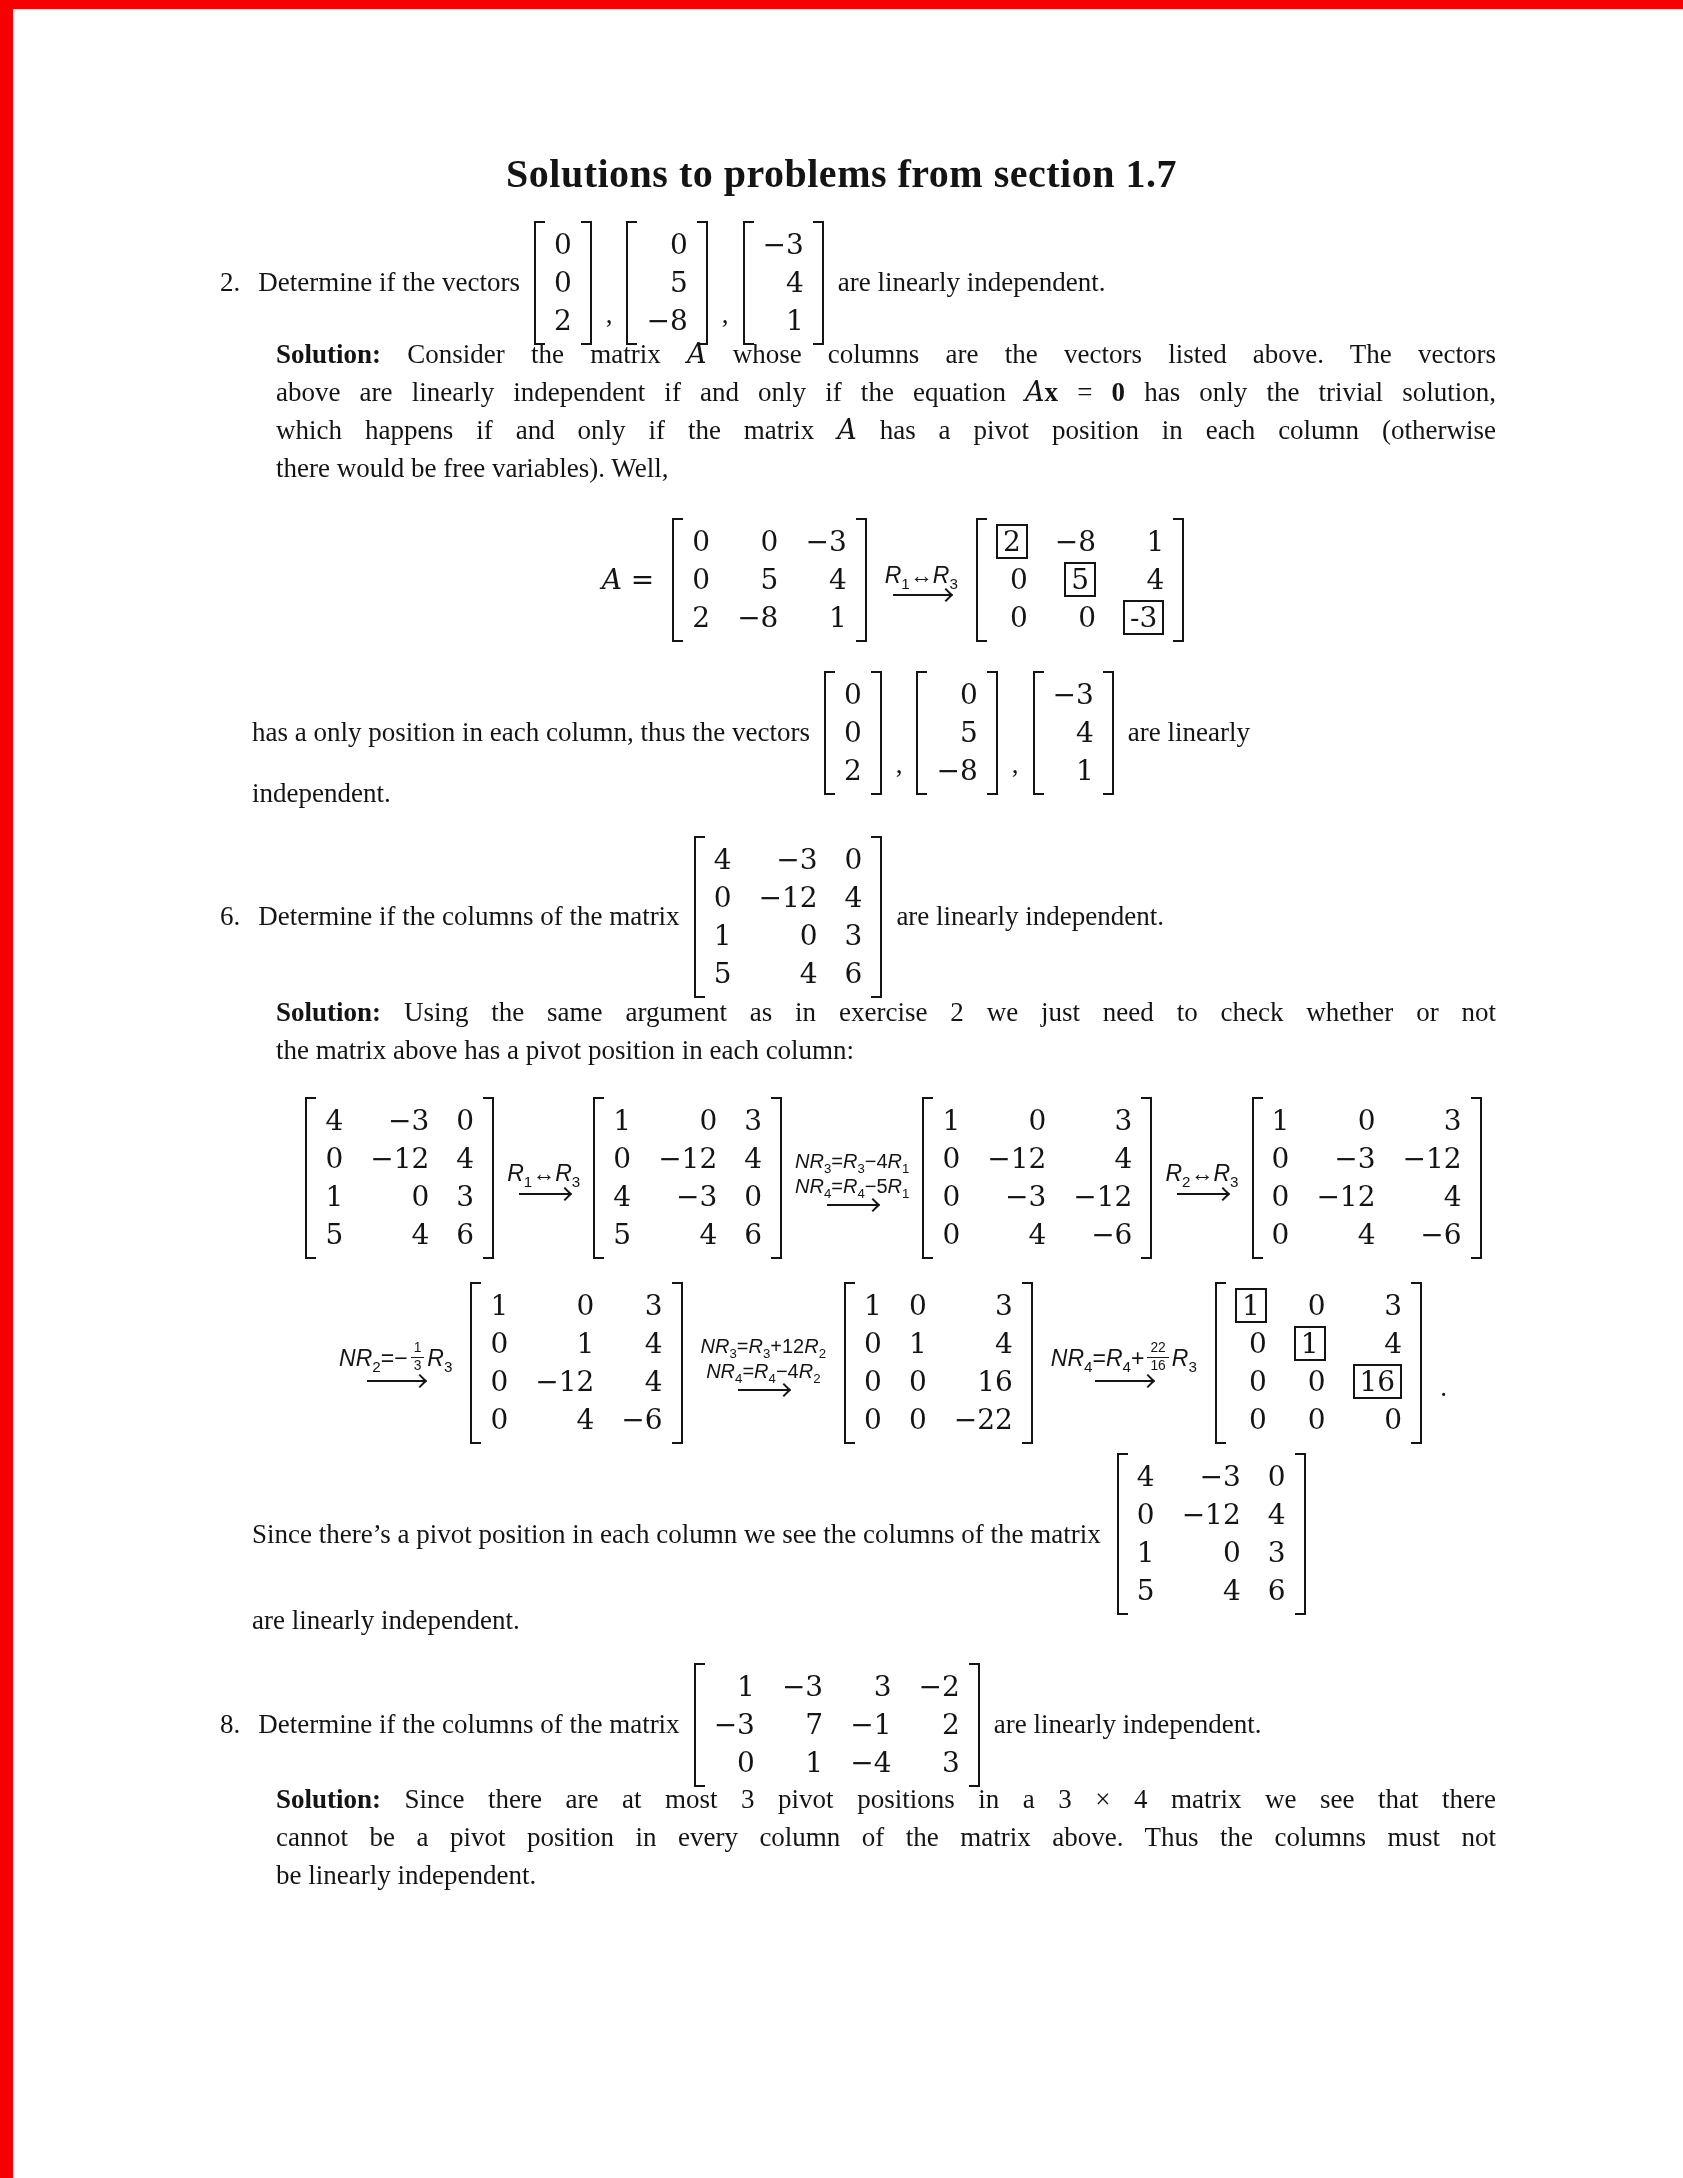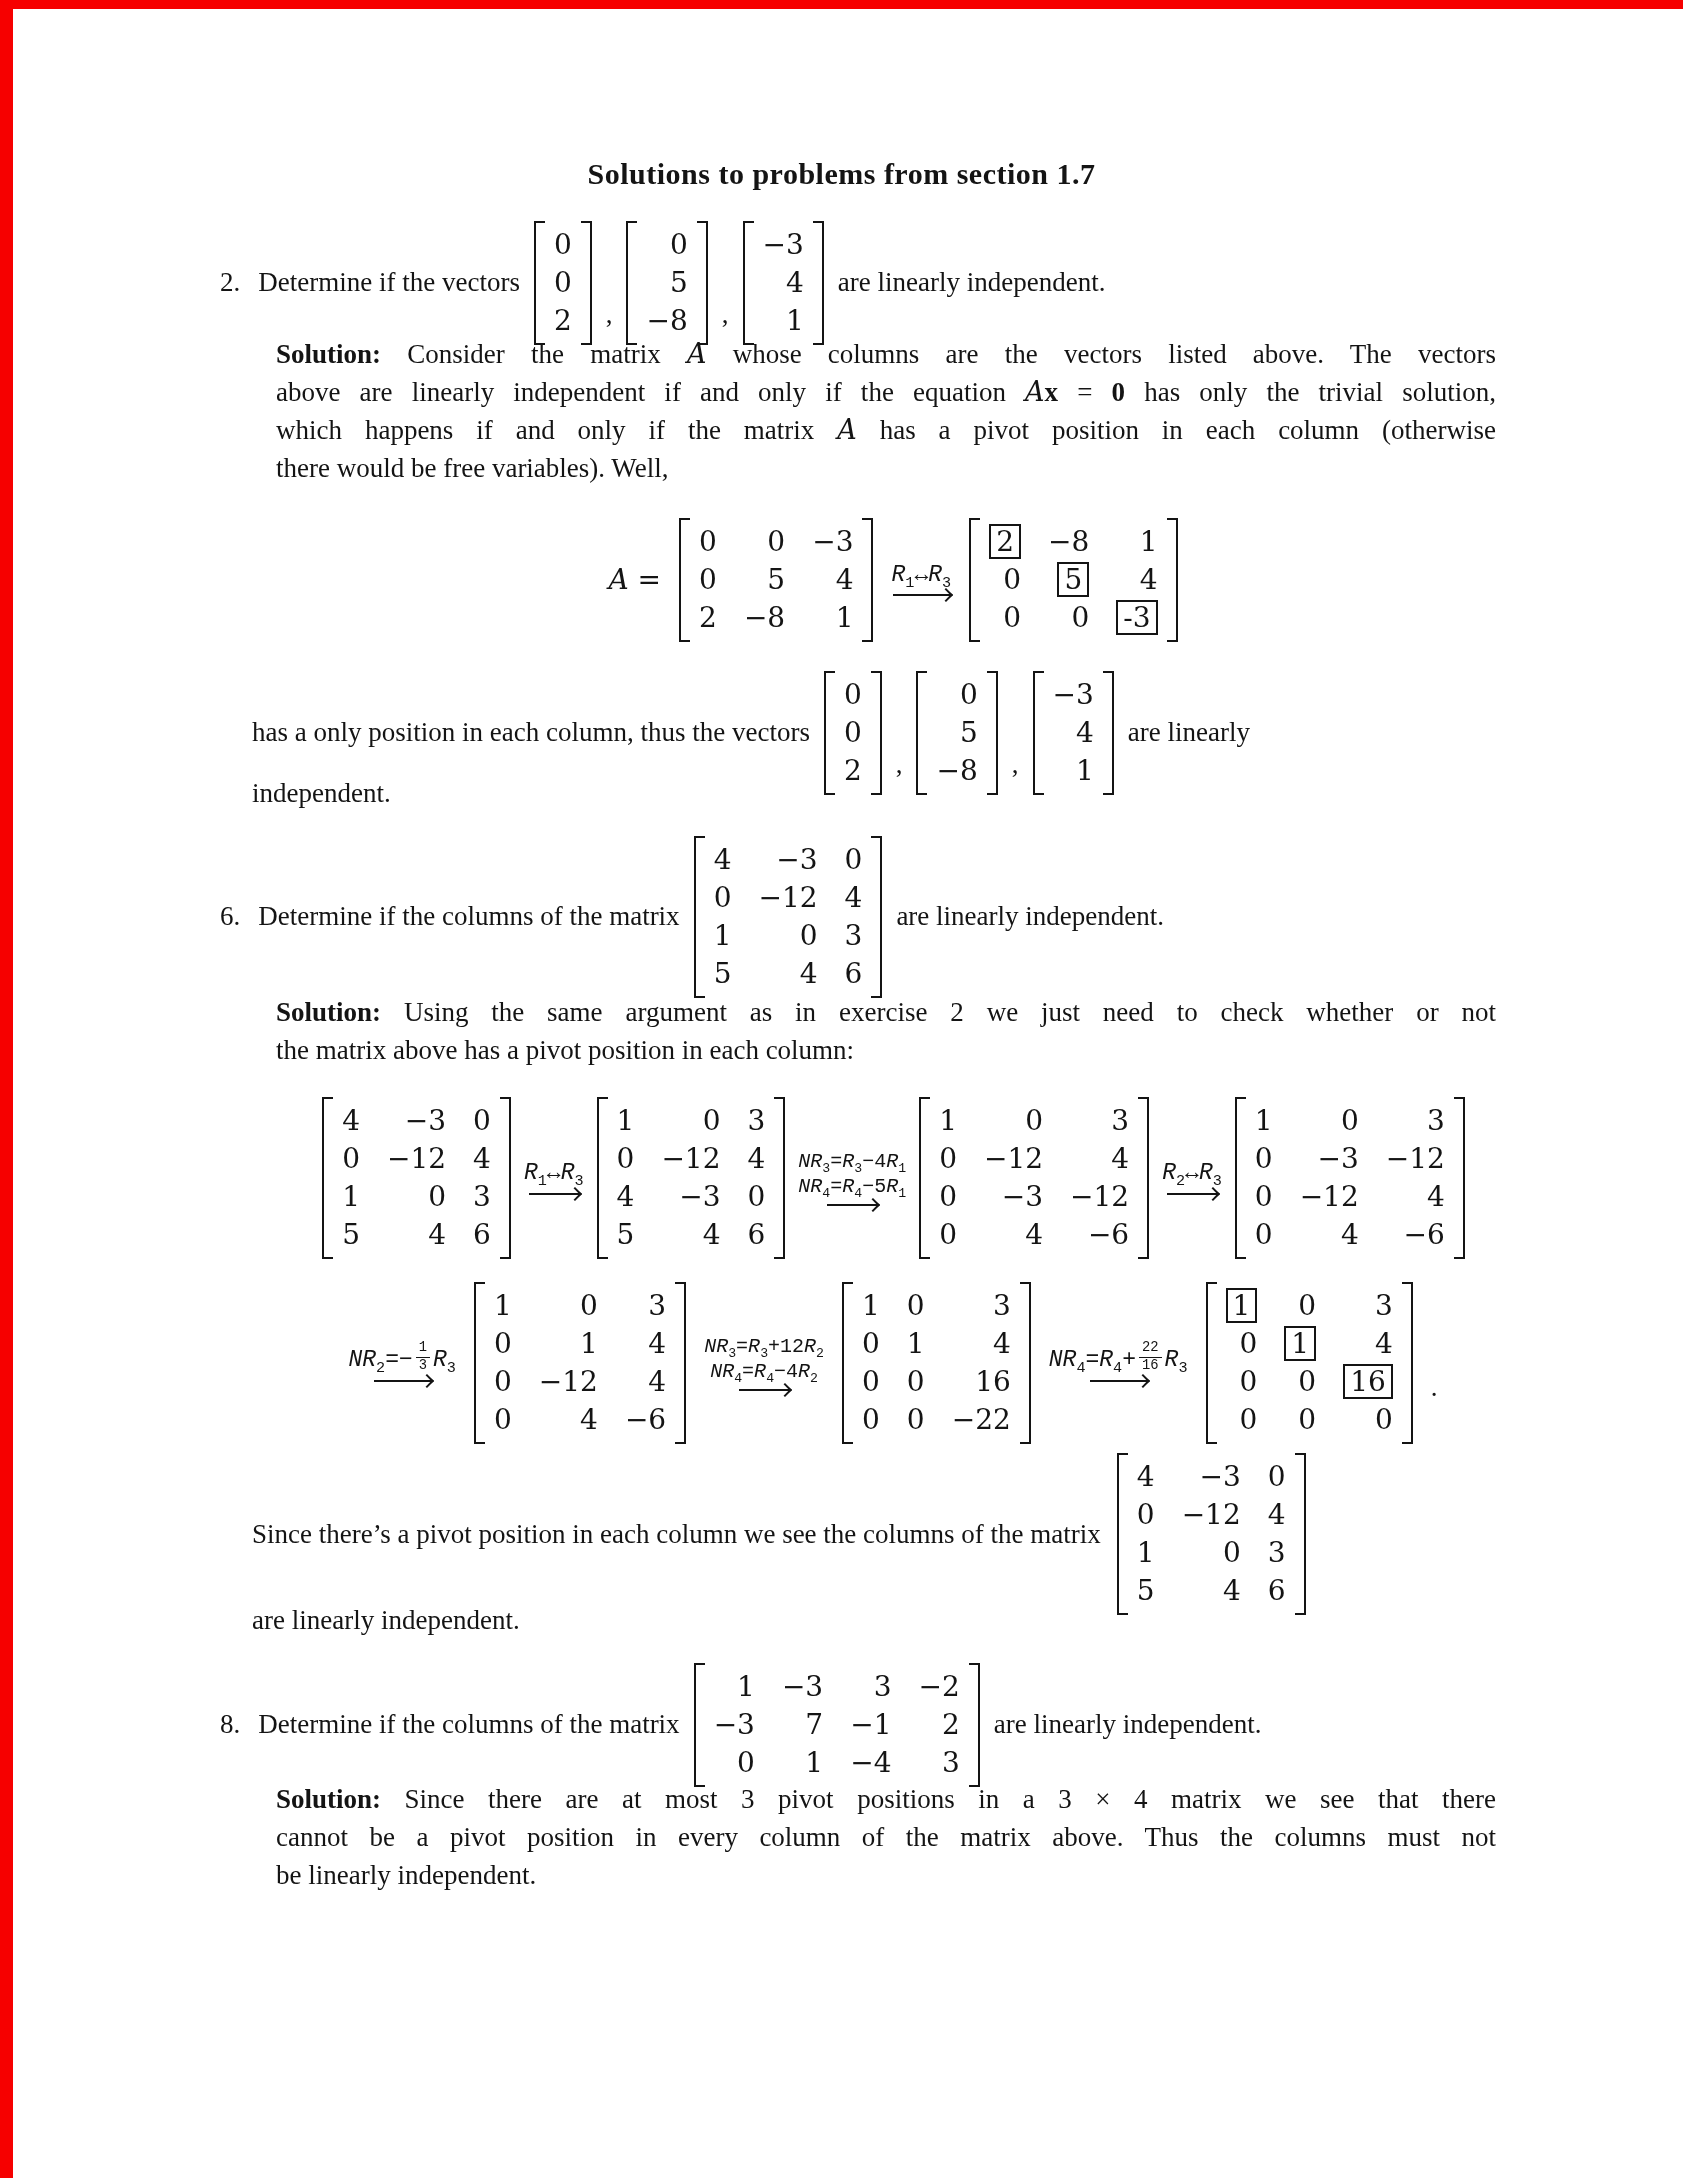--- a/index.html
+++ b/index.html
@@ -4,21 +4,21 @@
 <style>
   html,body{margin:0;padding:0;background:#ffffff;}
   #page{
     position:relative;width:1683px;height:2178px;background:#ffffff;overflow:hidden;
     font-family:"Liberation Serif",serif;color:#141414;font-size:27px;
   }
   .edge-top{position:absolute;top:0;left:0;width:100%;height:9px;}
   .edge-left{position:absolute;top:0;left:0;width:13px;height:100%;}
 
   .title{position:absolute;top:155px;left:0;right:0;text-align:center;
-         font-weight:bold;font-size:30px;line-height:38px;letter-spacing:0.5px;}
+         font-weight:bold;font-size:40px;line-height:38px;letter-spacing:0.5px;}
 
   .abs{position:absolute;}
   .prow{position:absolute;display:flex;align-items:center;column-gap:14px;white-space:nowrap;}
   .drow{position:absolute;left:252px;right:149px;display:flex;align-items:center;
         justify-content:center;column-gap:18px;white-space:nowrap;}
   .drow.tight{column-gap:13px;}
   .pnum{display:inline-block;margin-right:4px;}
   .para{position:absolute;left:252px;width:1220px;margin-left:24px;}
   .sline{line-height:38px;white-space:normal;}
   .just{text-align:justify;text-align-last:justify;}
@@ -33,21 +33,21 @@
   .mat{display:inline-flex;align-items:stretch;font-family:"DejaVu Serif","Liberation Serif",serif;font-size:28px;}
   .bl,.br{width:9px;flex:none;}
   .bl{border-left:2.4px solid #141414;border-top:2.4px solid #141414;border-bottom:2.4px solid #141414;}
   .br{border-right:2.4px solid #141414;border-top:2.4px solid #141414;border-bottom:2.4px solid #141414;}
   .mgrid{display:grid;column-gap:27px;align-content:center;padding:5px 9px;}
   .mcell{text-align:right;line-height:38px;min-width:16px;}
   .boxed{display:inline-block;border:2px solid #141414;padding:0 5px;line-height:31px;margin:1px 0;}
 
   
   .rowop{display:inline-flex;flex-direction:column;align-items:center;row-gap:3px;
-         font-family:Liberation Mono, monospace;}
+         font-family:Liberation Sans, sans-serif;}
   .oplabel{font-size:23px;line-height:1.1;}
   .opsmall{font-size:20px;line-height:1.18;display:block;text-align:center;}
   .mi{font-style:italic;}
   .mg{font-style:normal;}
   sub.msub{font-size:0.66em;font-style:normal;line-height:1;}
   .arrow{position:relative;width:57px;height:2px;background:#141414;margin-top:1px;}
   .arrow.short{width:50px;}
   .arrow::after{content:"";position:absolute;right:-1px;top:-4px;width:8px;height:8px;
     border-top:2px solid #141414;border-right:2px solid #141414;transform:rotate(45deg);}
   .frac{display:inline-flex;flex-direction:column;vertical-align:middle;line-height:1.05;

